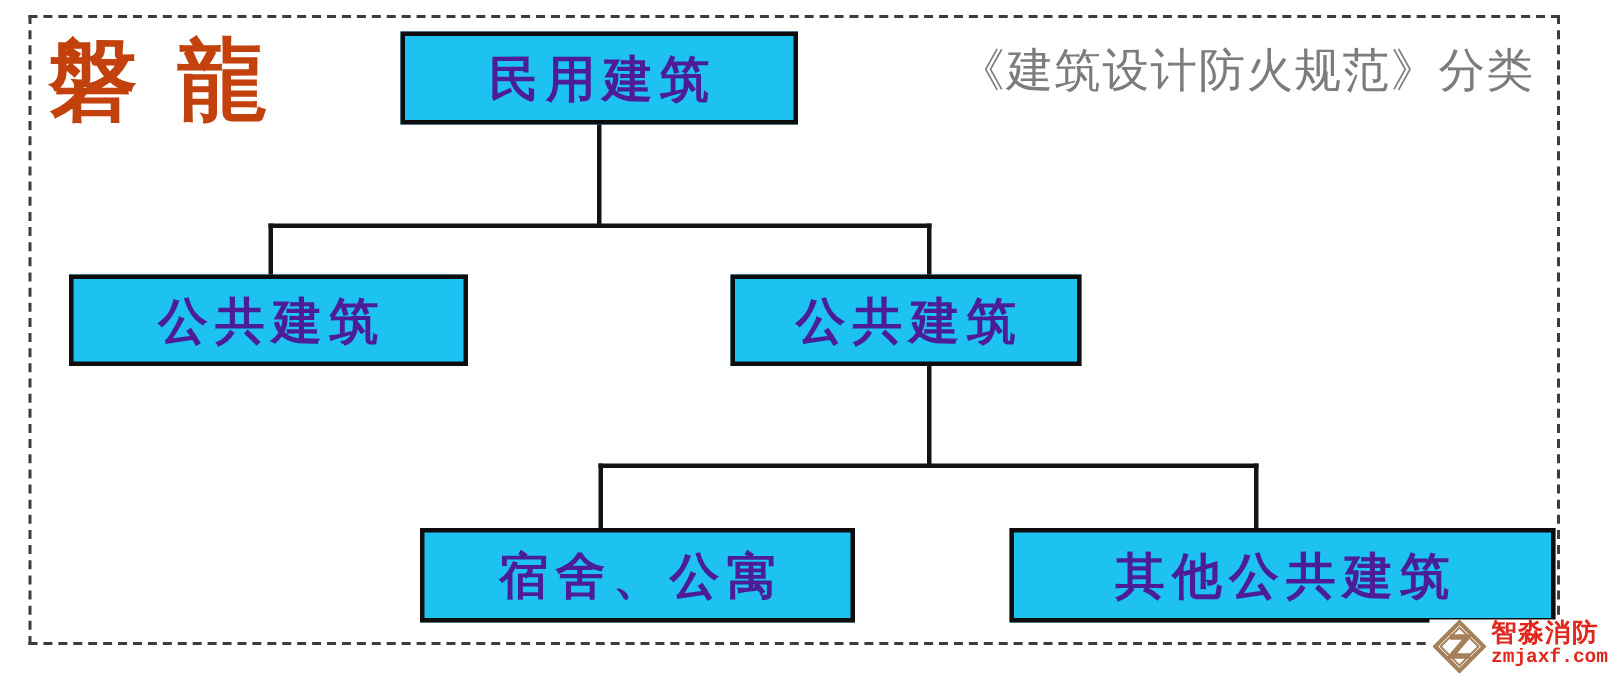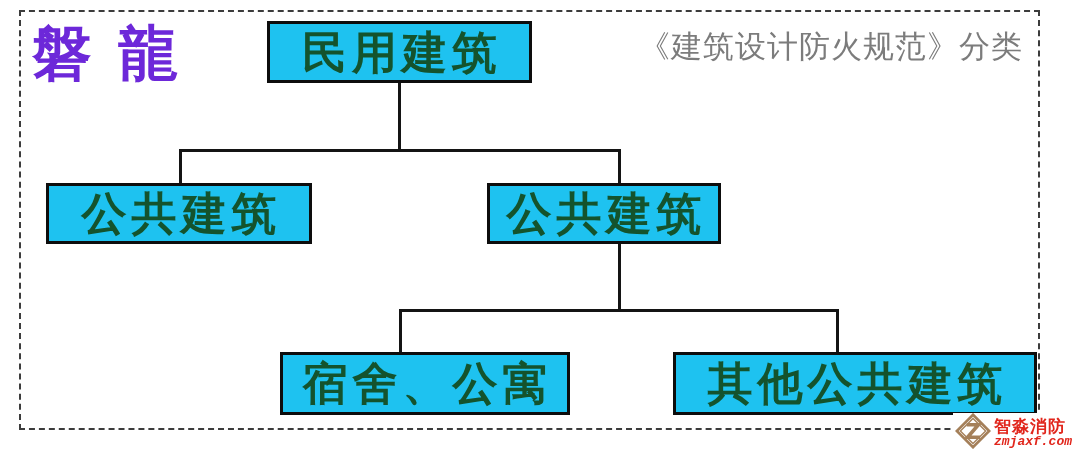--- a/index.html
+++ b/index.html
@@ -9,21 +9,21 @@
   }
   .canvas{position:absolute;left:0;top:0;width:1080px;height:453px;}
 
   .dashed-frame{
     position:absolute;left:19px;top:10px;width:1021px;height:420px;
     border:2px dashed #3c3c3c;box-sizing:border-box;
   }
 
   .watermark{
     position:absolute;left:32px;top:14px;
-    font-size:60px;font-weight:bold;color:#6d28d9;
+    font-size:60px;font-weight:bold;color:#c2410c;
     letter-spacing:26px;white-space:nowrap;z-index:0;
   }
 
   .slide-title{
     position:absolute;right:57px;top:26px;
     font-size:31px;color:#7c7c7c;letter-spacing:1px;white-space:nowrap;margin-left:28px;
   }
 
   .ln{position:absolute;background:#141414;z-index:1;}
   .c1-stem {left:398px;top:82px;width:3px;height:70px;}
@@ -34,37 +34,37 @@
   .c2-bar  {left:399px;top:309px;width:440px;height:3px;}
   .c2-dropL{left:399px;top:309px;width:3px;height:45px;}
   .c2-dropR{left:836px;top:309px;width:3px;height:46px;}
 
   .node{
     position:absolute;background:#1ec2f0;border:3px solid #0d0d0d;
     box-sizing:border-box;display:flex;align-items:center;justify-content:center;
     z-index:2;
   }
   .node span{
-    font-size:45px;font-weight:bold;color:#14532d;
+    font-size:33px;font-weight:bold;color:#4c1d95;
     letter-spacing:5px;padding-left:5px;white-space:nowrap;line-height:1;
   }
   .n-root {left:267px;top:21px;width:265px;height:62px;}
   .n-res  {left:46px;top:183px;width:266px;height:61px;}
   .n-pub  {left:487px;top:183px;width:234px;height:61px;}
   .n-dorm {left:280px;top:352px;width:290px;height:63px;}
   .n-other{left:673px;top:352px;width:364px;height:63px;}
 
   .logo{
-    position:absolute;right:8px;bottom:4px;display:flex;align-items:flex-end;
+    position:absolute;right:8px;bottom:4px;display:flex;align-items:flex-start;
     z-index:3;background:#ffffff;padding-left:2px;
   }
   .logo-icon{display:block;margin-right:3px;}
   .logo-text{display:flex;flex-direction:column;line-height:1.05;}
   .logo-name{color:#e1261c;font-size:17px;font-weight:bold;letter-spacing:1px;white-space:nowrap;}
-  .logo-url{color:#e1261c;font-size:13px;font-weight:bold;font-family:"Liberation Mono", monospace;white-space:nowrap;font-style:italic;}
+  .logo-url{color:#e1261c;font-size:13px;font-weight:bold;font-family:"Liberation Mono", monospace;white-space:nowrap;}
 </style>
 </head>
 <body>
 
 <div class="canvas">
 
   <div class="dashed-frame"></div>
 
   <div class="watermark">磐龍</div>
 

